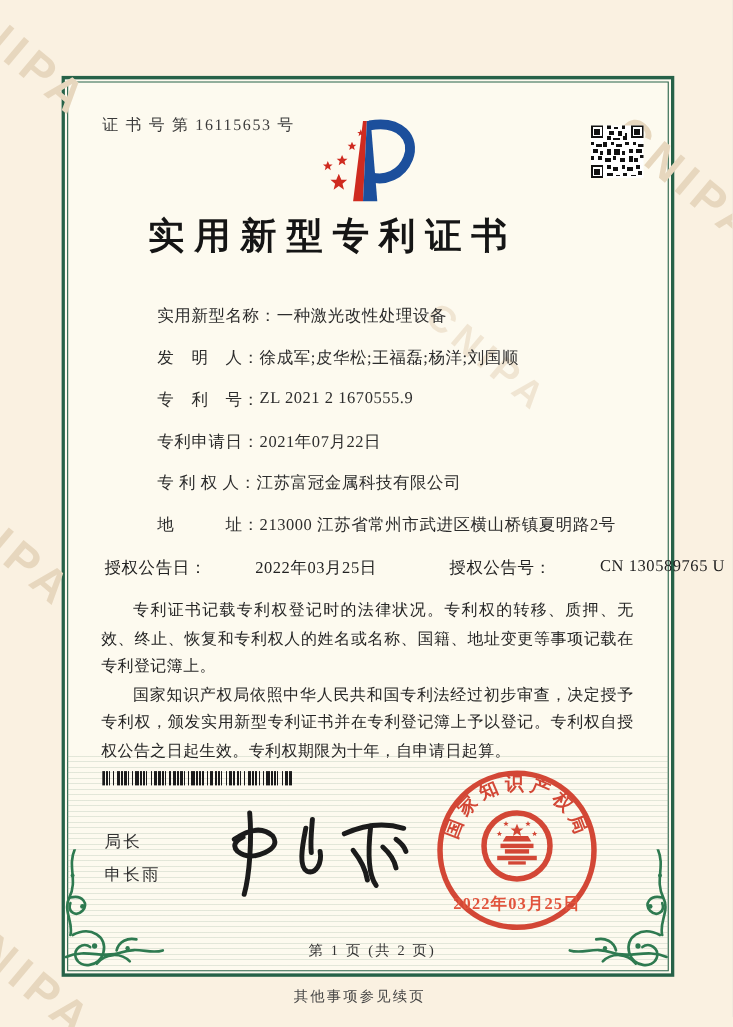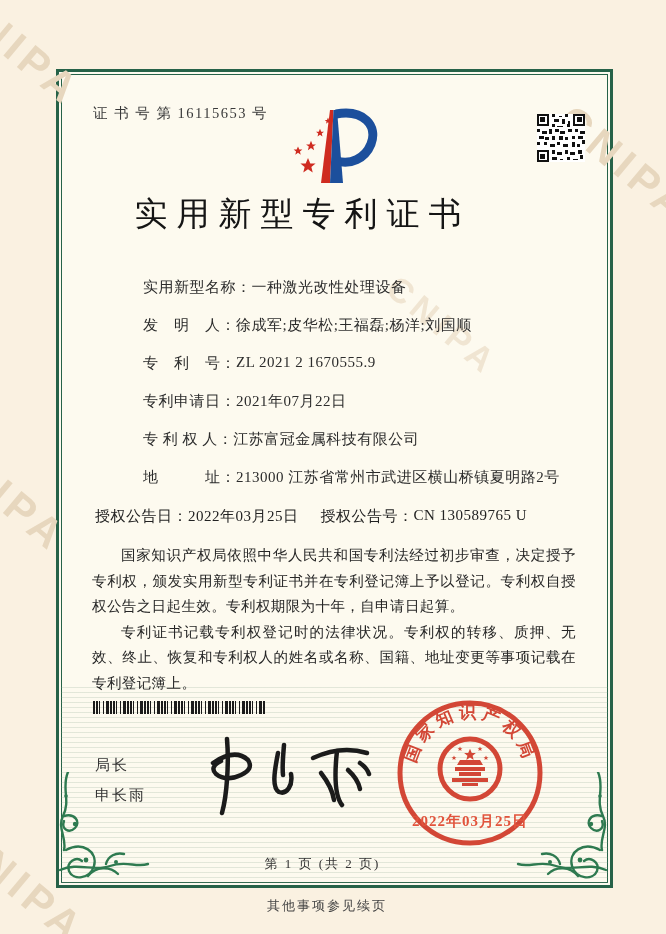--- a/index.html
+++ b/index.html
@@ -27,47 +27,47 @@
     font-weight:bold; font-size:42px; letter-spacing:6px; color:#e7d7be;
     transform:rotate(40deg); transform-origin:0 0; white-space:nowrap; user-select:none;
   }
   .wm.light { color:#f0e5d2; font-size:34px; }
   .content { position:absolute; inset:0; z-index:5; }
   .cert-no { position:absolute; left:82px; top:104px; font-size:14.5px; letter-spacing:1.5px; color:#3a3a3a;margin-left:11px; }
   .logo { position:absolute; left:284px; top:106px; }
   .qr { position:absolute; left:537px; top:114px; width:48px; height:48px; }
   .title {
     position:absolute; left:56px; top:192px; width:493px; text-align:center;
-    font-size:33px; font-weight:normal; letter-spacing:9px; color:#151515;
+    font-size:33px; font-weight:bold; letter-spacing:9px; color:#151515;
   }
   .fields { position:absolute; left:95px; top:278px; width:480px; font-size:15px; color:#2c2c2c; }
   .frow { height:38px; display:flex; align-items:flex-start; letter-spacing:0.5px; white-space:nowrap; }
   .frow .lab { flex:0 0 auto;margin-left:48px; }
   .frow .val { flex:0 0 auto; }
-  .grant { position:absolute; left:95px; top:507px; width:480px; display:flex; font-size:15px; letter-spacing:0.5px; white-space:nowrap; }
+  .grant { position:absolute; left:95px; top:507px; width:480px; display:flex; font-size:15px; letter-spacing:0.5px; white-space:nowrap;gap:44px; }
   .grant .g2 { margin-left:22px; }
   .bodytext { position:absolute; left:92px; top:543px; width:484px; font-size:14.5px; line-height:25.5px; text-align:justify; color:#262626; letter-spacing:0.4px; }
   .bodytext p { text-indent:2em; margin:0; }
   .barcode {
     position:absolute; left:93px; top:701px; width:173px; height:13px;
     background:repeating-linear-gradient(90deg,
       #1b1b1b 0 2px, transparent 2px 3px,
       #1b1b1b 3px 5px, transparent 5px 6px,
       #1b1b1b 6px 7px, transparent 7px 10px,
       #1b1b1b 10px 11px, transparent 11px 13px,
       #1b1b1b 13px 16px, transparent 16px 17px);
   }
   .sig-title { position:absolute; left:95px; top:756px; font-size:15px; font-family:"Liberation Sans","DejaVu Sans",sans-serif; color:#333; letter-spacing:2px; }
   .sig-name  { position:absolute; left:95px; top:786px; font-size:15px; font-family:"Liberation Sans","DejaVu Sans",sans-serif; color:#333; letter-spacing:2px; }
   .signature { position:absolute; left:178px; top:733px; }
   .seal { position:absolute; left:392px; top:695px; mix-blend-mode:multiply; }
   .ornament { position:absolute; z-index:4; }
   .orn-left  { left:58px;  top:772px; }
   .orn-right { right:58px; top:772px; transform:scaleX(-1); }
-  .page-info { position:absolute; left:44px; top:855px; width:557px; text-align:center; font-size:13px; letter-spacing:2px; color:#333; }
+  .page-info { position:absolute; left:60px; top:855px; width:557px; text-align:center; font-size:13px; letter-spacing:2px; color:#333; }
   .cont-note { position:absolute; left:0; top:897px; width:654px; text-align:center; font-size:13px; letter-spacing:2px; color:#444; }
 </style>
 </head>
 <body>
 
 <div id="page">
 
   <span class="wm" style="left:-30px; top:-22px;">CNIPA</span>
   <span class="wm" style="left:580px; top:96px;">CNIPA</span>
   <span class="wm light" style="left:404px; top:268px;">CNIPA</span>
@@ -215,22 +215,22 @@
     </div>
 
     <div class="grant">
       <span>授权公告日：</span>
         <span>2022年03月25日</span>
       <span class="g2">授权公告号：</span>
         <span>CN 130589765 U</span>
     </div>
 
     <div class="bodytext">
+      <p>专利证书记载专利权登记时的法律状况。专利权的转移、质押、无效、终止、恢复和专利权人的姓名或名称、国籍、地址变更等事项记载在专利登记簿上。</p>
       <p>国家知识产权局依照中华人民共和国专利法经过初步审查，决定授予专利权，颁发实用新型专利证书并在专利登记簿上予以登记。专利权自授权公告之日起生效。专利权期限为十年，自申请日起算。</p>
-      <p>专利证书记载专利权登记时的法律状况。专利权的转移、质押、无效、终止、恢复和专利权人的姓名或名称、国籍、地址变更等事项记载在专利登记簿上。</p>
     </div>
 
     <div class="barcode"></div>
 
     <div class="sig-title">局长</div>
     <div class="sig-name">申长雨</div>
 
     <svg class="signature" width="210" height="95" viewBox="0 0 210 95">
       <g fill="none" stroke="#1b1b1b" stroke-width="4.5" stroke-linecap="round" stroke-linejoin="round">
         <path d="M35,30 q22,-15 35,-3 q6,9 -7,15 q-15,7 -25,-1 q-7,-7 5,-13"></path>

